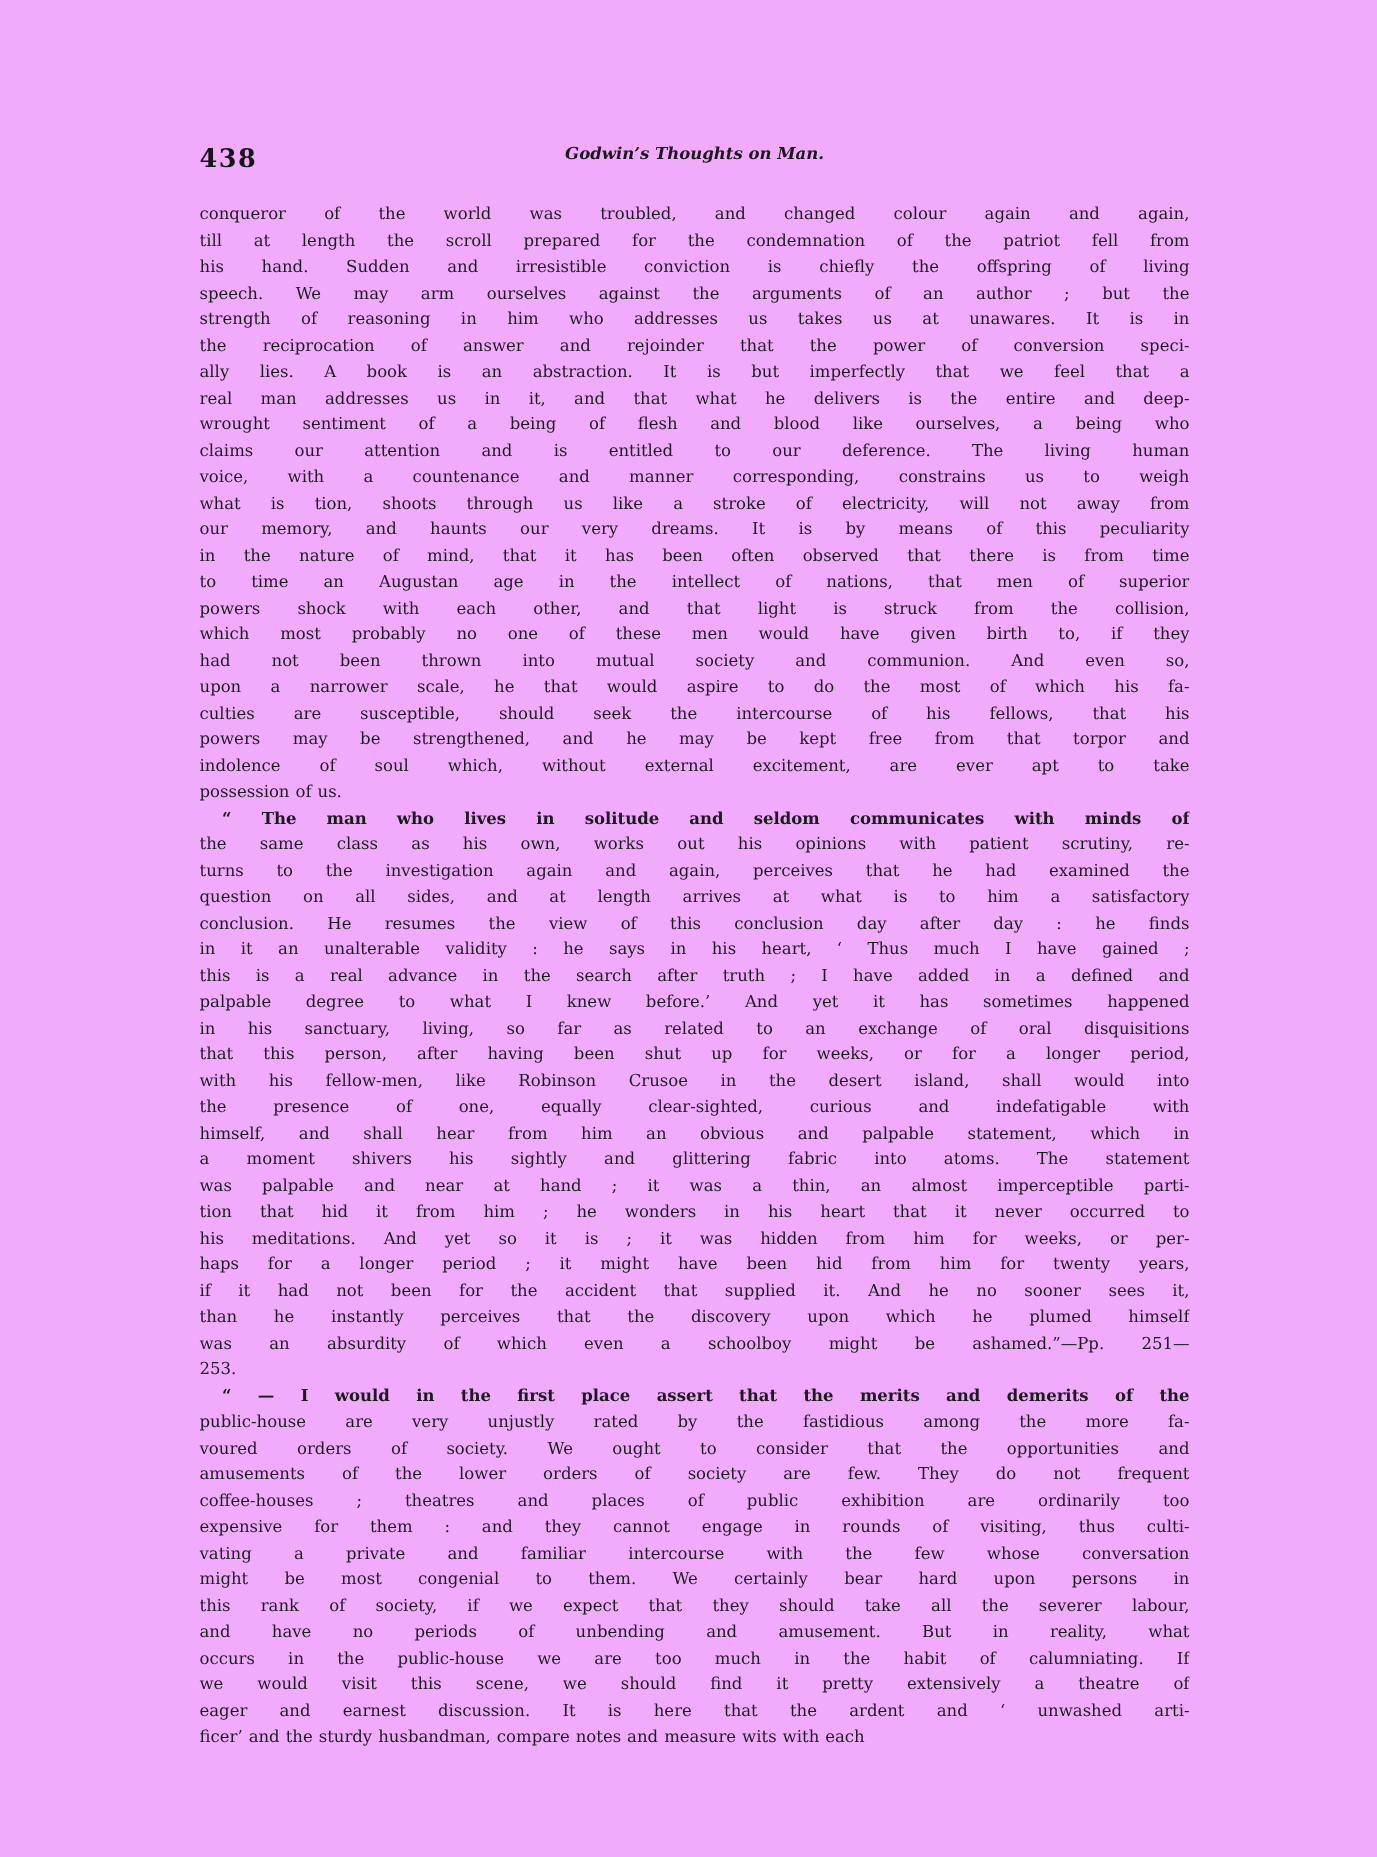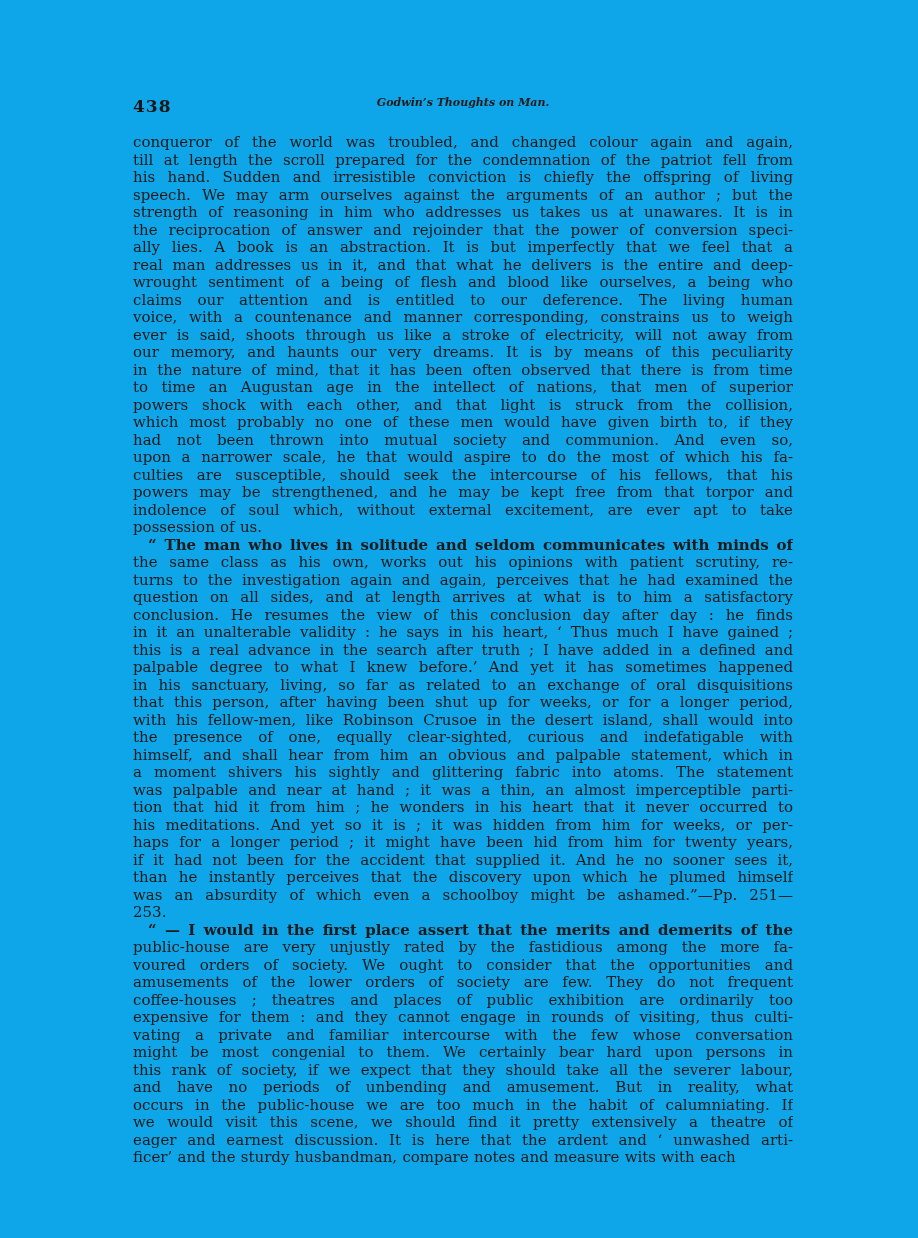--- a/index.html
+++ b/index.html
@@ -1,21 +1,21 @@
 <!DOCTYPE html>
 <html><head>
 <meta charset="utf-8">
 <style>
   * { margin: 0; padding: 0; box-sizing: border-box; }
   html, body { background: #ffffff; }
   .page {
     position: relative;
     width: 918px;
     height: 1238px;
-    background: #0ea5e9;
+    background: #f0abfc;
     color: #1b1b1b;
     font-family: "DejaVu Serif", "Liberation Serif", serif;
     overflow: hidden;
   }
   .running-head {
     position: absolute;
     top: 96px;
     left: 133px;
     width: 660px;
     height: 22px;
@@ -37,21 +37,21 @@
     color: #1a1a1a;
   }
   .page-body {
     position: absolute;
     top: 134px;
     left: 133px;
     width: 660px;
   }
   .paragraph { margin: 0; }
   .line {
-    font-size: 15px;
+    font-size: 11px;
     height: 17.5px;
     line-height: 17.5px;
     overflow: hidden;
     white-space: normal;
     text-align: justify;
     text-align-last: justify;
     word-spacing: 0.5px;
   }
   .line.last {
     text-align-last: left;
@@ -75,21 +75,21 @@
         <div class="line">till at length the scroll prepared for the condemnation of the patriot fell from</div>
         <div class="line">his hand. Sudden and irresistible conviction is chiefly the offspring of living</div>
         <div class="line">speech. We may arm ourselves against the arguments of an author ; but the</div>
         <div class="line">strength of reasoning in him who addresses us takes us at unawares. It is in</div>
         <div class="line">the reciprocation of answer and rejoinder that the power of conversion speci-</div>
         <div class="line">ally lies. A book is an abstraction. It is but imperfectly that we feel that a</div>
         <div class="line">real man addresses us in it, and that what he delivers is the entire and deep-</div>
         <div class="line">wrought sentiment of a being of flesh and blood like ourselves, a being who</div>
         <div class="line">claims our attention and is entitled to our deference. The living human</div>
         <div class="line">voice, with a countenance and manner corresponding, constrains us to weigh</div>
-        <div class="line">ever is said, shoots through us like a stroke of electricity, will not away from</div>
+        <div class="line">what is tion, shoots through us like a stroke of electricity, will not away from</div>
         <div class="line">our memory, and haunts our very dreams. It is by means of this peculiarity</div>
         <div class="line">in the nature of mind, that it has been often observed that there is from time</div>
         <div class="line">to time an Augustan age in the intellect of nations, that men of superior</div>
         <div class="line">powers shock with each other, and that light is struck from the collision,</div>
         <div class="line">which most probably no one of these men would have given birth to, if they</div>
         <div class="line">had not been thrown into mutual society and communion. And even so,</div>
         <div class="line">upon a narrower scale, he that would aspire to do the most of which his fa-</div>
         <div class="line">culties are susceptible, should seek the intercourse of his fellows, that his</div>
         <div class="line">powers may be strengthened, and he may be kept free from that torpor and</div>
         <div class="line">indolence of soul which, without external excitement, are ever apt to take</div>

